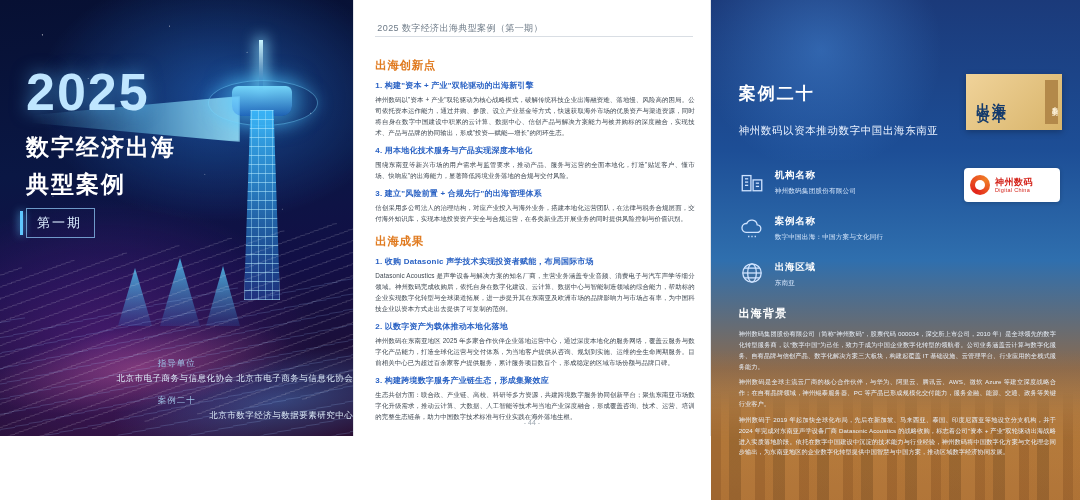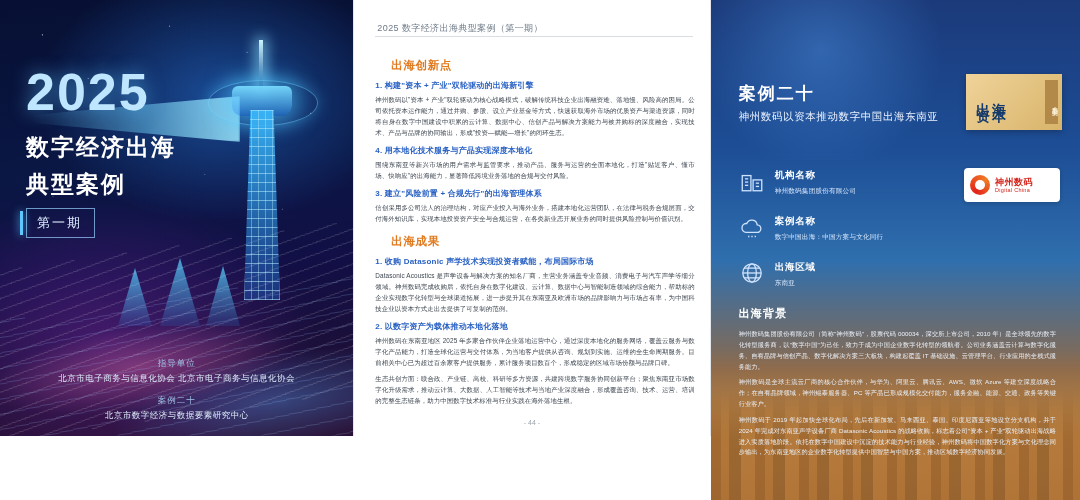--- a/index.html
+++ b/index.html
@@ -175,21 +175,21 @@
     background: #5fc8ff;
     box-shadow: 0 0 8px #5fc8ff;
   }
   .cover-footer {
     position: absolute;
     left: 0; right: 0; bottom: 14px;
     text-align: center;
     color: #cfe2f5;
   }
   .cf-label { font-size: 8.5px; letter-spacing: 1px; color: #9fc3e6; }
-  .cf-line  { font-size: 8.5px; margin-top: 3px; letter-spacing: .5px; color: #dceaf8; }
+  .cf-line  { font-size: 8.5px; margin-top: 3px; letter-spacing: .5px; color: #dceaf8; text-align: right; }
   .cf-gap   { height: 10px; }
   .cf-date  { margin-top: 14px; font-size: 8.5px; color: #b8cfe6; }
 
   
   .mid {
     position: relative;
     width: 362px;
     height: 436px;
     background: #ffffff;
     padding: 0;
@@ -210,21 +210,21 @@
   }
   .mid-body {
     position: absolute;
     left: 22px; right: 16px; top: 48px;
   }
   .sec-h {
     color: #e07a1f;
     font-size: 11.5px;
     font-weight: 700;
     letter-spacing: .6px;
-    margin: 10px 0 6px 16px;
+    margin: 10px 0 6px 0;
   }
   .sub-h {
     color: #2a62c4;
     font-size: 8px;
     font-weight: 700;
     margin: 7px 0 3px 0;
     letter-spacing: .2px;
   }
   .para {
     font-size: 6.4px;
@@ -280,21 +280,21 @@
     position: absolute;
     left: 28px; top: 82px;
     color: #fff;
   }
   .case-no {
     font-size: 17px;
     font-weight: 700;
     letter-spacing: 2px;
   }
   .case-sub {
-    margin-top: 5px;
+    margin-top: 19px;
     font-size: 10.5px;
     letter-spacing: .6px;
     color: #eaf2ff;
   }
   .ribbon {
     position: absolute;
     right: 18px; top: 74px;
     width: 96px; height: 56px;
     background: linear-gradient(135deg, #f0d39a, #d8b46a);
     box-shadow: 0 2px 6px rgba(0,0,0,.25);
@@ -466,20 +466,21 @@
       <p class="para">信创采用多公司法人的治理结构，对应产业投入与海外业务，搭建本地化运营团队，在法律与税务合规层面，交付海外知识库，实现本地投资资产安全与合规运营，在各类新业态开展业务的同时提供风险控制与价值识别。</p>
 
       <div class="sec-h">出海成果</div>
 
       <div class="sub-h">1. 收购 Datasonic 声学技术实现投资者赋能，布局国际市场</div>
       <p class="para">Datasonic Acoustics 是声学设备与解决方案的知名厂商，主营业务涵盖专业音频、消费电子与汽车声学等细分领域。神州数码完成收购后，依托自身在数字化建设、云计算、数据中心与智能制造领域的综合能力，帮助标的企业实现数字化转型与全球渠道拓展，进一步提升其在东南亚及欧洲市场的品牌影响力与市场占有率，为中国科技企业以资本方式走出去提供了可复制的范例。</p>
 
       <div class="sub-h">2. 以数字资产为载体推动本地化落地</div>
       <p class="para">神州数码在东南亚地区 2025 年多家合作伙伴企业落地运营中心，通过深度本地化的服务网络，覆盖云服务与数字化产品能力，打造全球化运营与交付体系，为当地客户提供从咨询、规划到实施、运维的全生命周期服务。目前相关中心已为超过百余家客户提供服务，累计服务项目数百个，形成稳定的区域市场份额与品牌口碑。</p>
 
+      <div class="sub-h">3. 构建跨境数字服务产业链生态，形成集聚效应</div>
       <p class="para">生态共创方面：联合政、产业链、高校、科研等多方资源，共建跨境数字服务协同创新平台；聚焦东南亚市场数字化升级需求，推动云计算、大数据、人工智能等技术与当地产业深度融合，形成覆盖咨询、技术、运营、培训的完整生态链条，助力中国数字技术标准与行业实践在海外落地生根。</p>
     </div>
 
     <div class="mid-pageno">- 44 -</div>
     <div class="gutter" style="right:0;"></div>
   </div>
 
   <div class="right">
     <div class="glow-top"></div>
     <div class="cityscape"></div>

